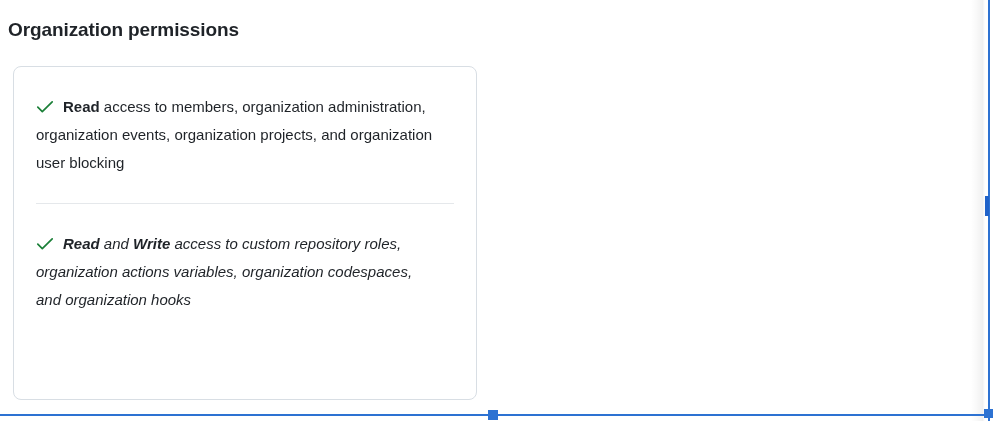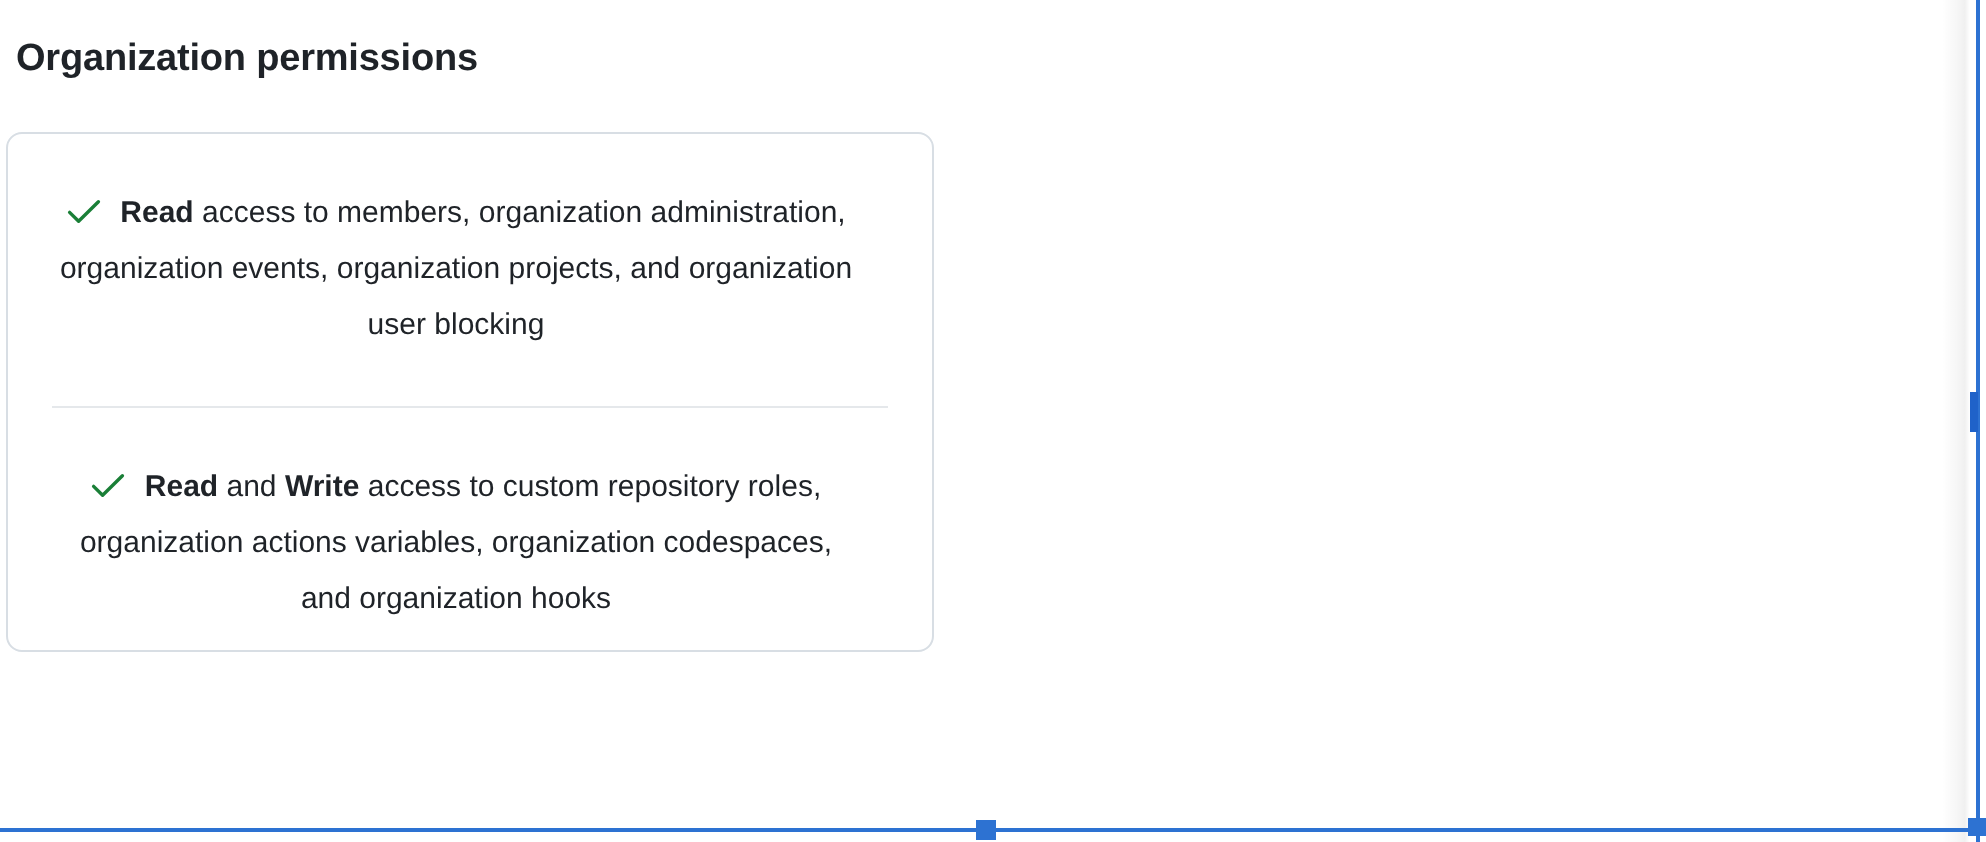--- a/index.html
+++ b/index.html
@@ -48,44 +48,44 @@
 
   
   .perm-card {
     position: absolute;
     background: #ffffff;
     border: 1px solid #d8dee4;
     border-radius: 8px;
     padding: 0 22px;
   }
   .perm-card.left-card {
-    left: 3px;
+    left: 13px;
     top: 66px;
     width: 464px;
-    height: 260px;
-    text-align: center;
+    height: 334px;
   }
 
   .perm-list {
     list-style: none;
     margin: 0;
     padding: 0;
   }
   .perm-item {
     position: relative;
     font-size: 15px;
     line-height: 28px;
     color: #1f2328;
     padding: 0;
     margin: 0;
   }
   .left-card .perm-item  { padding: 26px 14px 26px 0; }
 
   .perm-item + .perm-item {
     border-top: 1px solid #e5e8eb;
+    font-style: italic;
   }
 
   .check-icon {
     display: inline-block;
     width: 18px;
     height: 14px;
     vertical-align: -2px;
     margin-right: 9px;
   }
   .check-icon svg {

